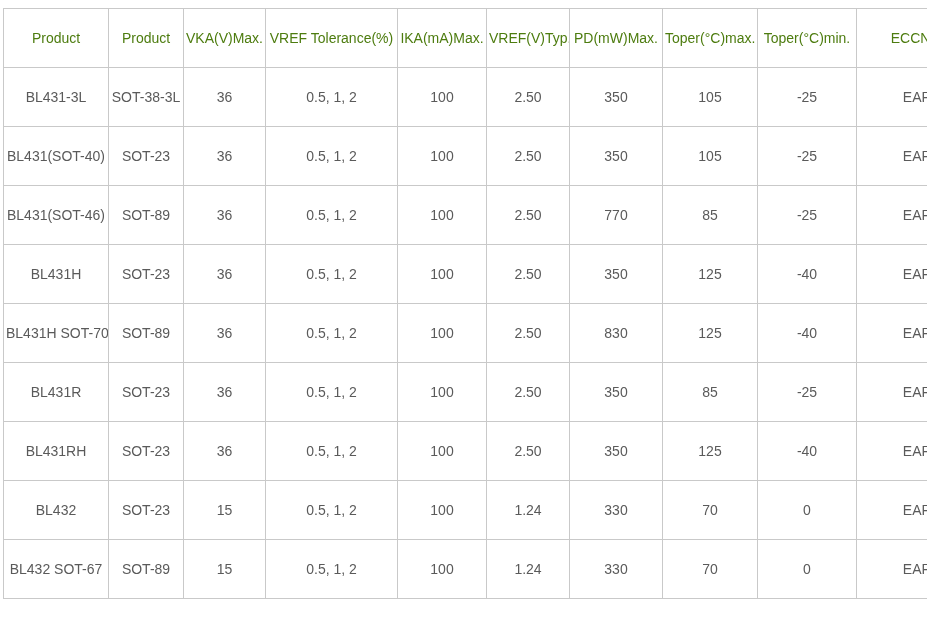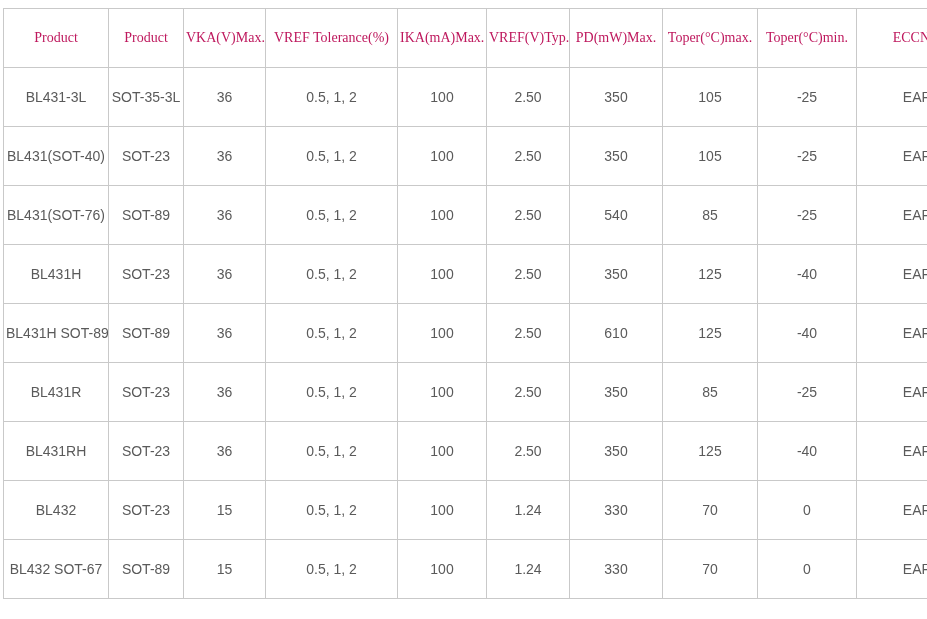--- a/index.html
+++ b/index.html
@@ -34,23 +34,22 @@
     text-align: center;
     vertical-align: middle;
     font-size: 14px;
     font-weight: normal;
     color: #5a5a5a;
     white-space: nowrap;
     overflow: hidden;
     line-height: 1.2;
   }
   table.spec-table thead th {
-    color: #be185d;
+    color: #4d7c0f;
     font-weight: normal;
-    font-family: Liberation Serif, serif;
   }
   
   col.c0 { width: 105px; }
   col.c1 { width: 75px;  }
   col.c2 { width: 82px;  }
   col.c3 { width: 132px; }
   col.c4 { width: 89px;  }
   col.c5 { width: 83px;  }
   col.c6 { width: 93px;  }
   col.c7 { width: 95px;  }
@@ -84,21 +83,21 @@
           <th>VREF(V)Typ.</th>
           <th>PD(mW)Max.</th>
           <th>Toper(°C)max.</th>
           <th>Toper(°C)min.</th>
           <th>ECCN(US)</th>
         </tr>
     </thead>
     <tbody id="body-rows">
         <tr>
           <td>BL431-3L</td>
-          <td>SOT-35-3L</td>
+          <td>SOT-38-3L</td>
           <td>36</td>
           <td>0.5, 1, 2</td>
           <td>100</td>
           <td>2.50</td>
           <td>350</td>
           <td>105</td>
           <td>-25</td>
           <td>EAR99</td>
         </tr>
         <tr>
@@ -107,51 +106,51 @@
           <td>36</td>
           <td>0.5, 1, 2</td>
           <td>100</td>
           <td>2.50</td>
           <td>350</td>
           <td>105</td>
           <td>-25</td>
           <td>EAR99</td>
         </tr>
         <tr>
-          <td>BL431(SOT-76)</td>
+          <td>BL431(SOT-46)</td>
           <td>SOT-89</td>
           <td>36</td>
           <td>0.5, 1, 2</td>
           <td>100</td>
           <td>2.50</td>
-          <td>540</td>
+          <td>770</td>
           <td>85</td>
           <td>-25</td>
           <td>EAR99</td>
         </tr>
         <tr>
           <td>BL431H</td>
           <td>SOT-23</td>
           <td>36</td>
           <td>0.5, 1, 2</td>
           <td>100</td>
           <td>2.50</td>
           <td>350</td>
           <td>125</td>
           <td>-40</td>
           <td>EAR99</td>
         </tr>
         <tr>
-          <td>BL431H SOT-89</td>
+          <td>BL431H SOT-70</td>
           <td>SOT-89</td>
           <td>36</td>
           <td>0.5, 1, 2</td>
           <td>100</td>
           <td>2.50</td>
-          <td>610</td>
+          <td>830</td>
           <td>125</td>
           <td>-40</td>
           <td>EAR99</td>
         </tr>
         <tr>
           <td>BL431R</td>
           <td>SOT-23</td>
           <td>36</td>
           <td>0.5, 1, 2</td>
           <td>100</td>

